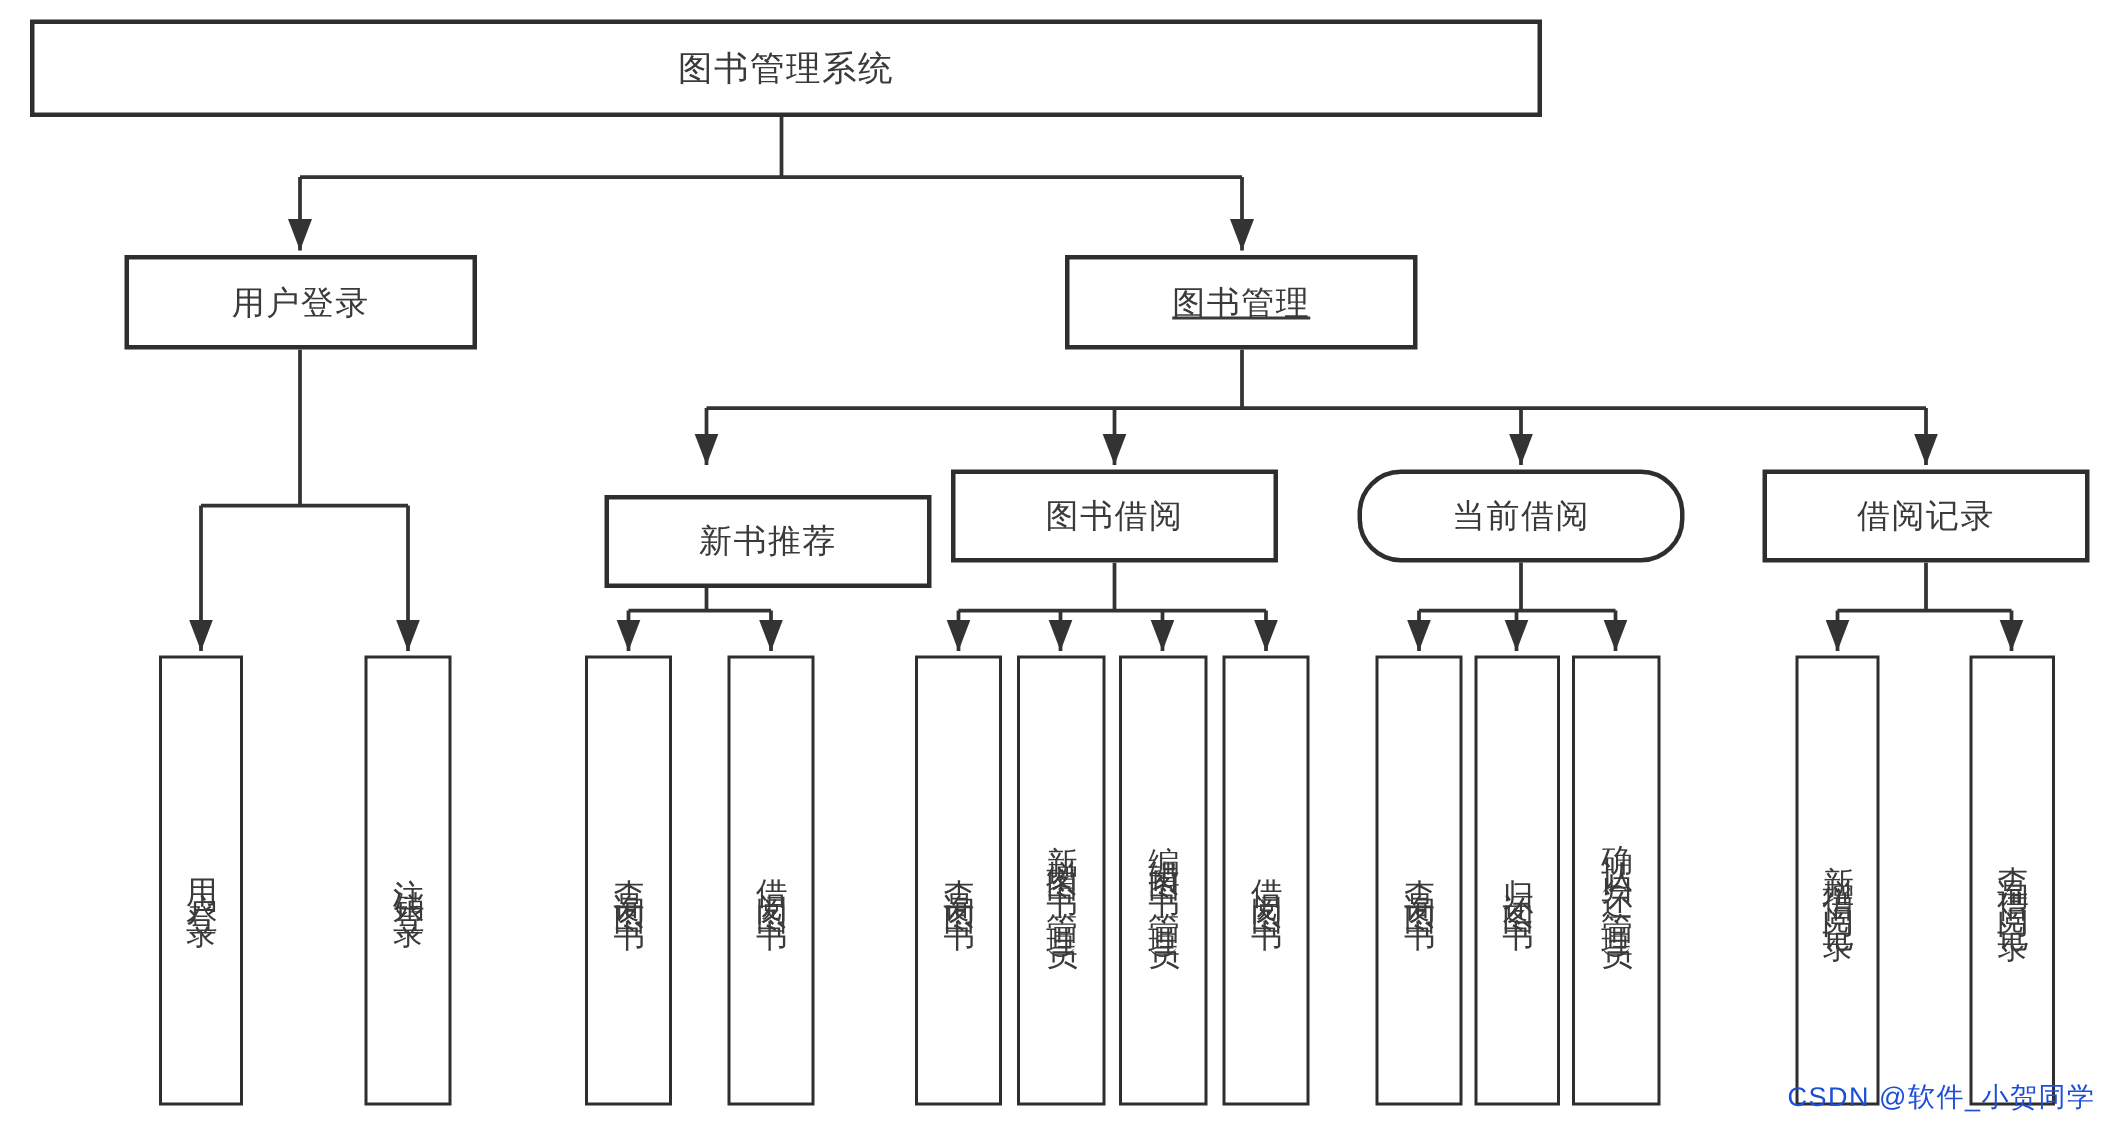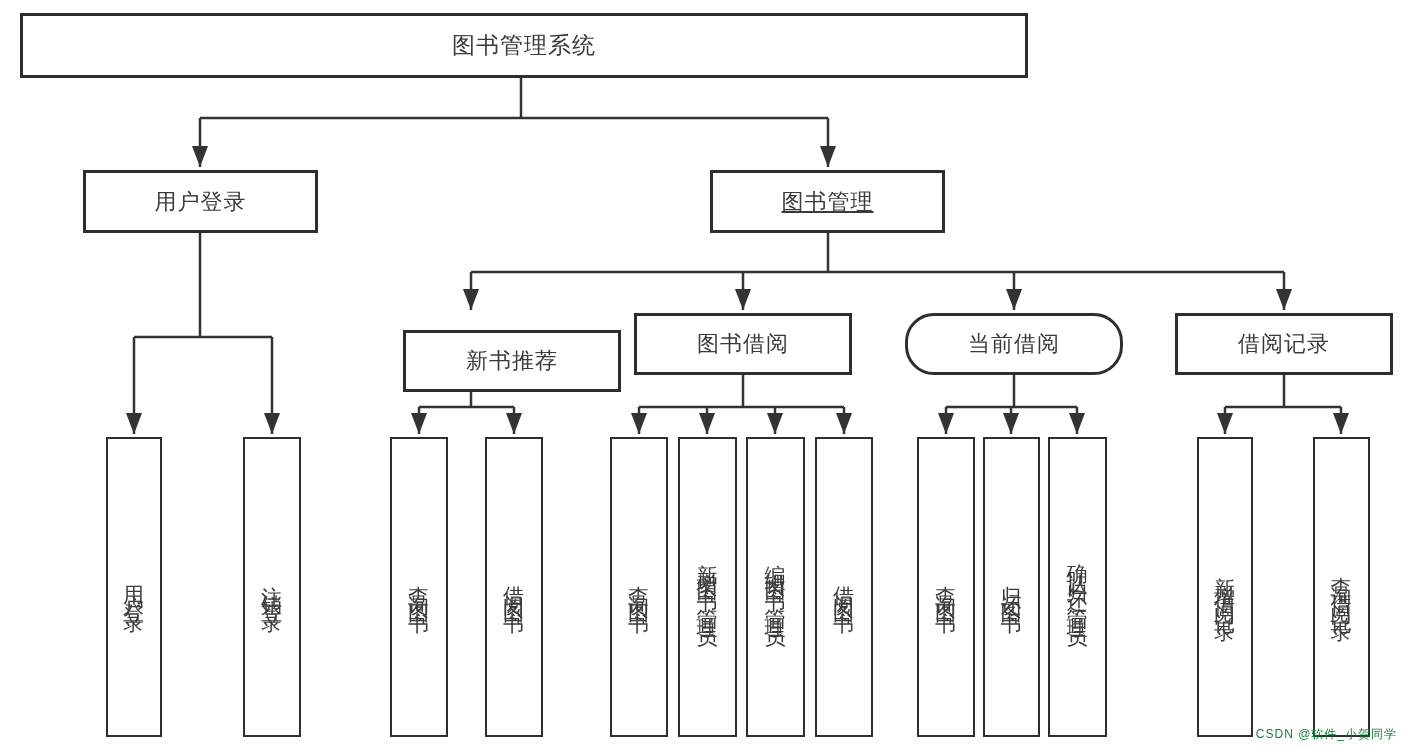--- a/index.html
+++ b/index.html
@@ -45,22 +45,22 @@
     font-size: 21px;
     writing-mode: vertical-rl;
     text-orientation: mixed;
     letter-spacing: 9px;
     line-height: 1;
   }
   .watermark {
     position: absolute;
     right: 8px;
     bottom: 4px;
-    font-size: 12px;
-    color: #15803d;
+    font-size: 18px;
+    color: #1d4ed8;
     letter-spacing: 1px;
     white-space: nowrap;
   }
 </style>
 </head>
 <body>
 
 <div class="canvas">
 
   <svg class="wires" width="1405" height="747" viewBox="0 0 1405 747" fill="none" stroke="#333333" stroke-width="2.5">

